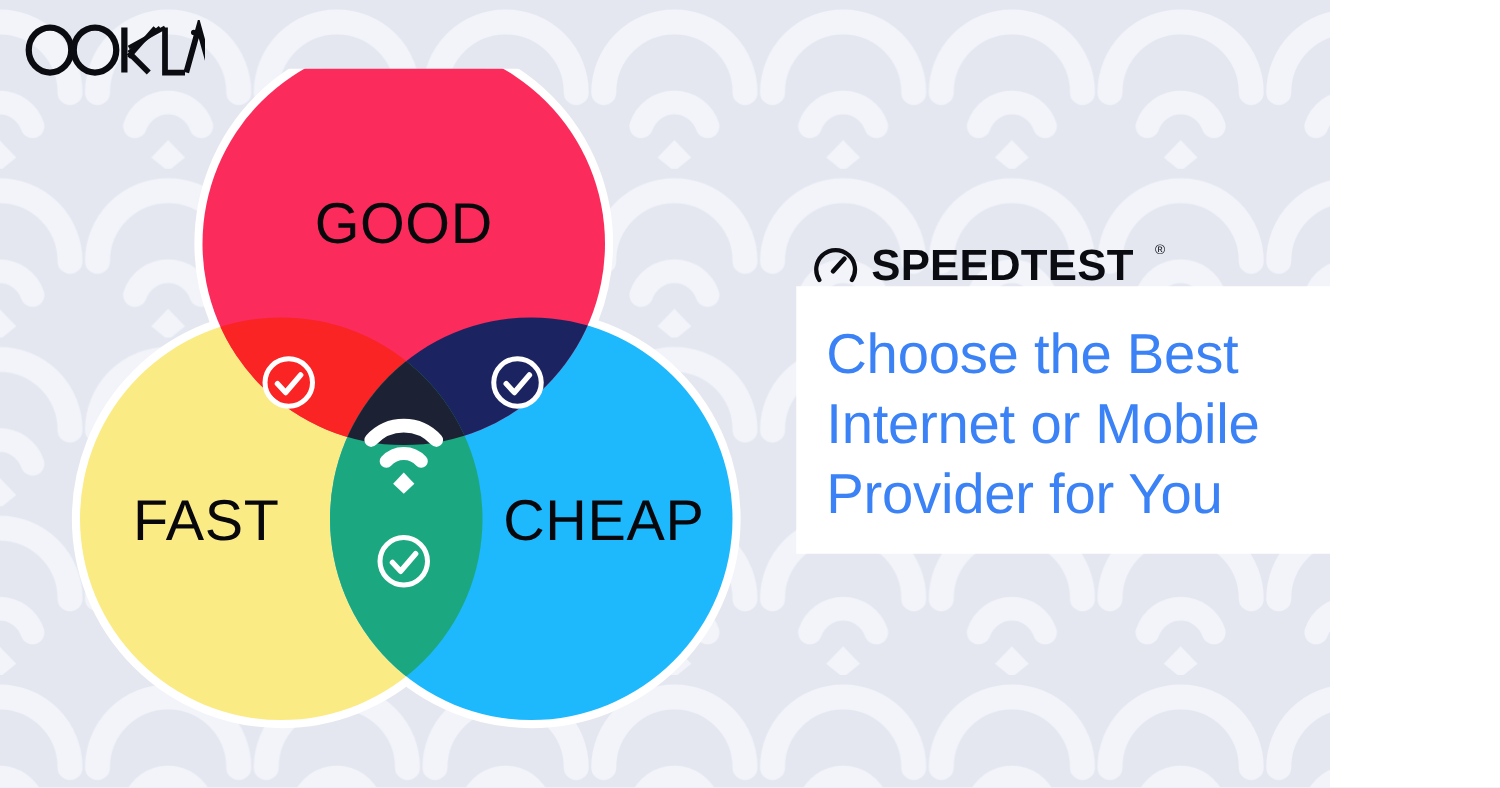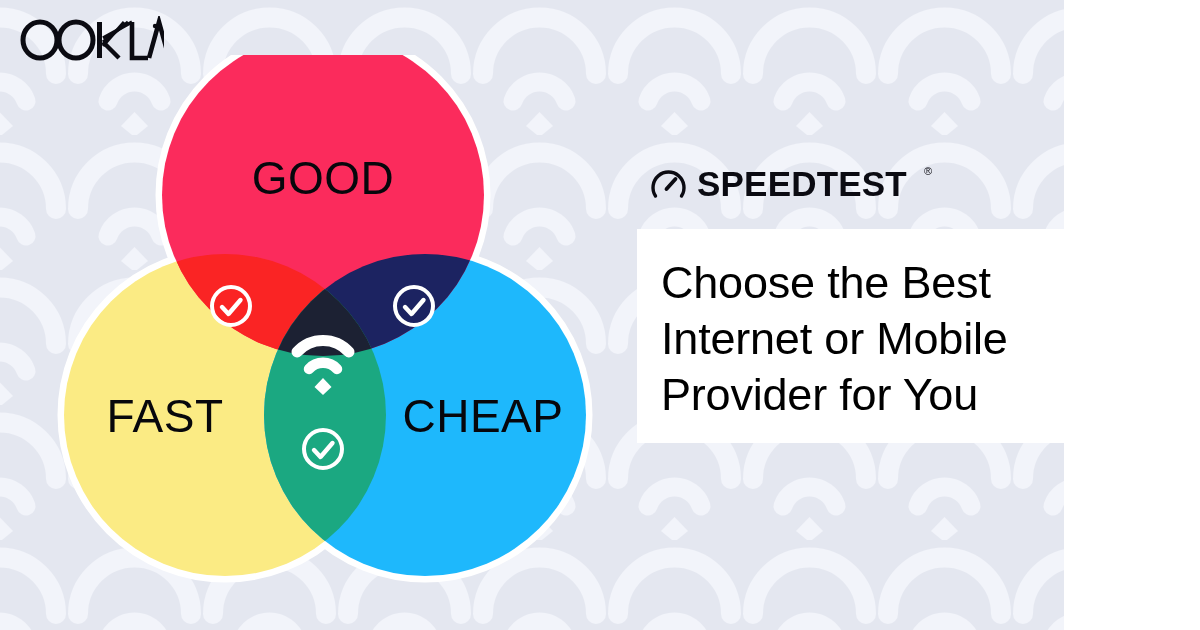--- a/index.html
+++ b/index.html
@@ -44,21 +44,21 @@
     left: 45px;
     top: 55px;
     width: 570px;
     height: 540px;
   }
 
   
   #right-col {
     position: absolute;
     left: 637px;
-    top: 156px;
+    top: 184px;
     width: 490px;
   }
 
   #speedtest-logo-row {
     height: 52px;
     position: relative;
   }
   #speedtest-wordmark {
     position: absolute;
     left: 8px;
@@ -76,21 +76,21 @@
     background: #ffffff;
     box-sizing: border-box;
     padding: 26px 30px 0 24px;
   }
   #headline {
     margin: 0;
     font-family: "Liberation Sans", sans-serif;
     font-size: 45px;
     line-height: 56px;
     font-weight: 300;
-    color: #000000;
+    color: #3b82f6;
     letter-spacing: -0.2px;
     white-space: pre-line;
   }
 
   
   .venn-label {
     font-family: "Liberation Sans", sans-serif;
     font-size: 46px;
     font-weight: 400;
     fill: #07070c;

